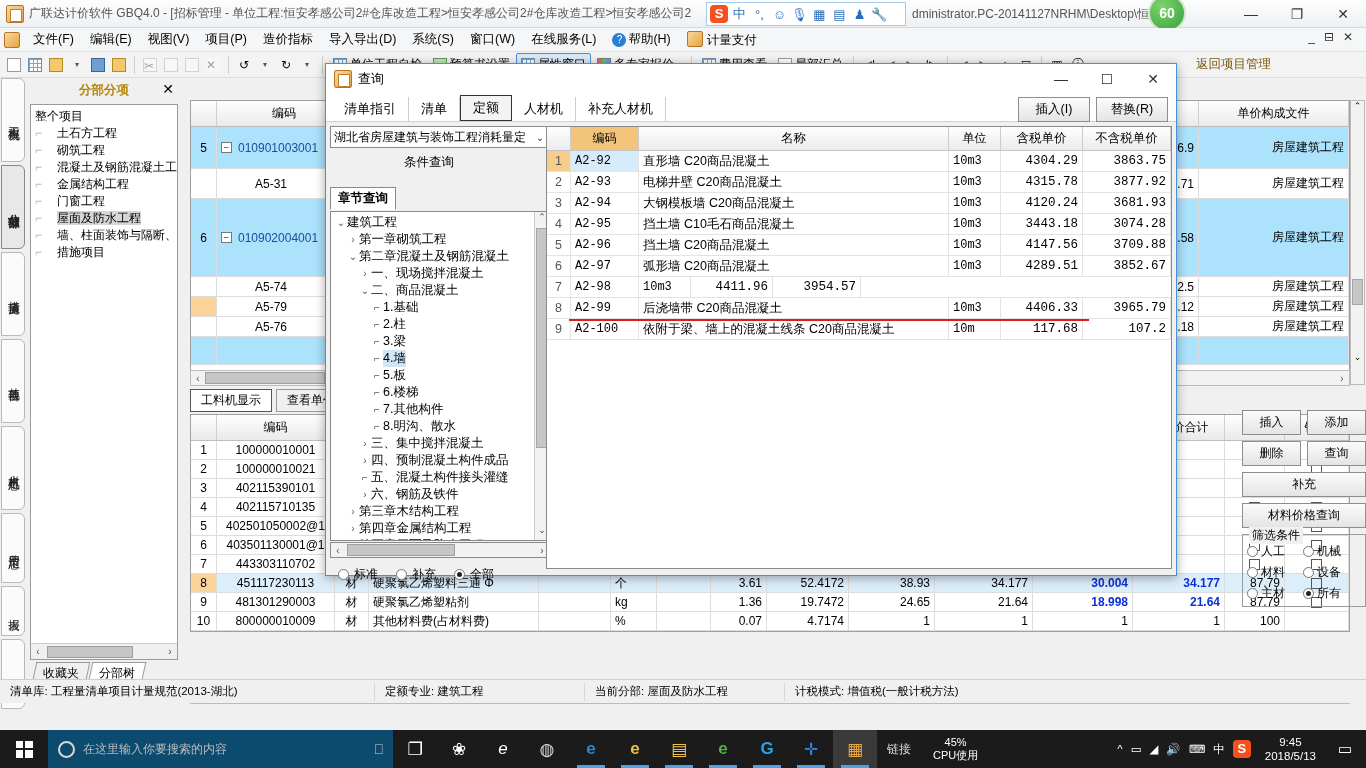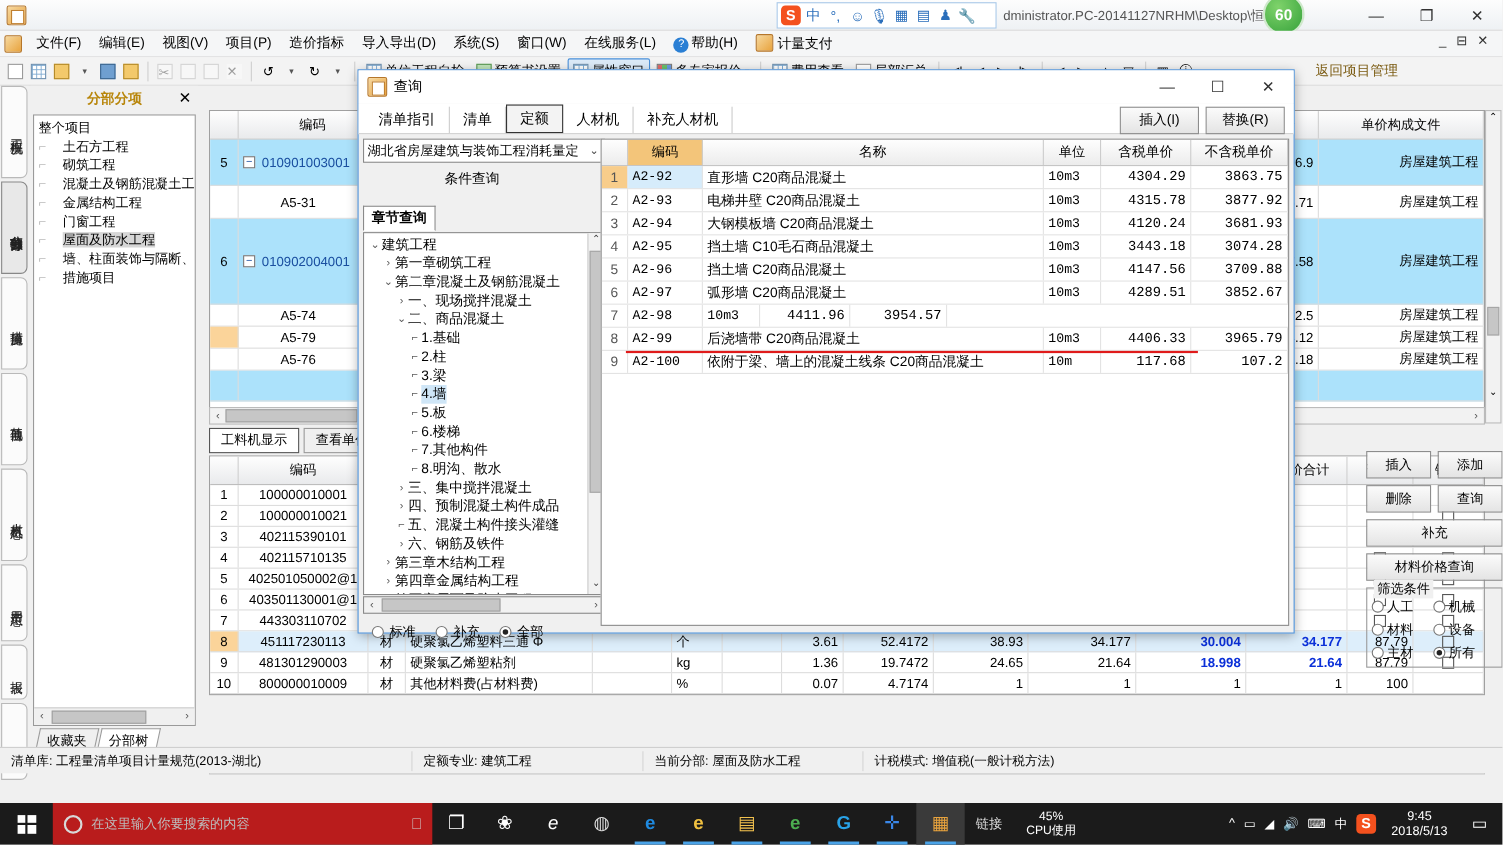--- a/index.html
+++ b/index.html
@@ -213,37 +213,38 @@
   
   #statusbar{ left:0; top:679px; width:1366px; height:24px; background:#f0f0f0;
               border-top:1px solid #cfcfcf; display:flex; align-items:center; font-size:11.5px;}
   .stcell{ padding:0 10px; height:18px; display:flex; align-items:center; border-right:1px solid #d5d5d5;}
 
   
   #taskbar{ left:0; top:730px; width:1366px; height:38px; background:#1b1b1b; display:flex; align-items:center;}
   #startbtn{ width:48px;height:38px; display:flex;align-items:center;justify-content:center;}
   .winlogo{ width:17px;height:17px; display:grid; grid-template-columns:1fr 1fr; grid-template-rows:1fr 1fr; gap:2px;}
   .winlogo i{ background:#fff; display:block;}
-  #searchbox{ width:345px;height:38px; background:#b91c1c; display:flex;align-items:center; gap:8px; padding:12px 10px;}
+  #searchbox{ width:345px;height:38px; background:#0c4a6e; display:flex;align-items:center; gap:8px; padding:12px 10px;}
   #cortana{ width:17px;height:17px;border:2px solid #d8d8d8;border-radius:50%;}
   #searchph{ color:#bdbdbd; font-size:12px; flex:1;}
   .tbico{ width:44px;height:38px;display:flex;align-items:center;justify-content:center;
           font-size:17px; color:#fff; position:relative;}
   .tbico.run:after{ content:""; position:absolute; bottom:0;left:8px;right:8px;height:3px;background:#4aa3e8;}
   .tbico.active{ background:#3a3a3a;}
   #tray{ margin-left:auto; display:flex; align-items:center; gap:8px; padding-right:6px; color:#fff; font-size:11.5px;}
   #cpu{ text-align:center; line-height:13px; font-size:11px;}
   #clock{ text-align:center; line-height:14px; font-size:11.5px; padding:0 6px;}
   #actioncenter{ width:30px; text-align:center; font-size:15px;}
 </style>
 </head>
 <body>
 
 <div id="titlebar" class="abs">
   <div class="app-ico"></div>
+  <div id="title-text">广联达计价软件 GBQ4.0 - [招标管理 - 单位工程:恒安孝感公司2#仓库改造工程&gt;恒安孝感公司2#仓库改造工程&gt;恒安孝感公司2</div>
 </div>
 <div id="ime-bar" class="abs">
   <div class="sogou-s">S</div>
   <div class="ime-ic">中</div>
   <div class="ime-ic">°,</div>
   <div class="ime-ic">☺</div>
   <div class="ime-ic">🎙</div>
   <div class="ime-ic">▦</div>
   <div class="ime-ic">▤</div>
   <div class="ime-ic">♟</div>

